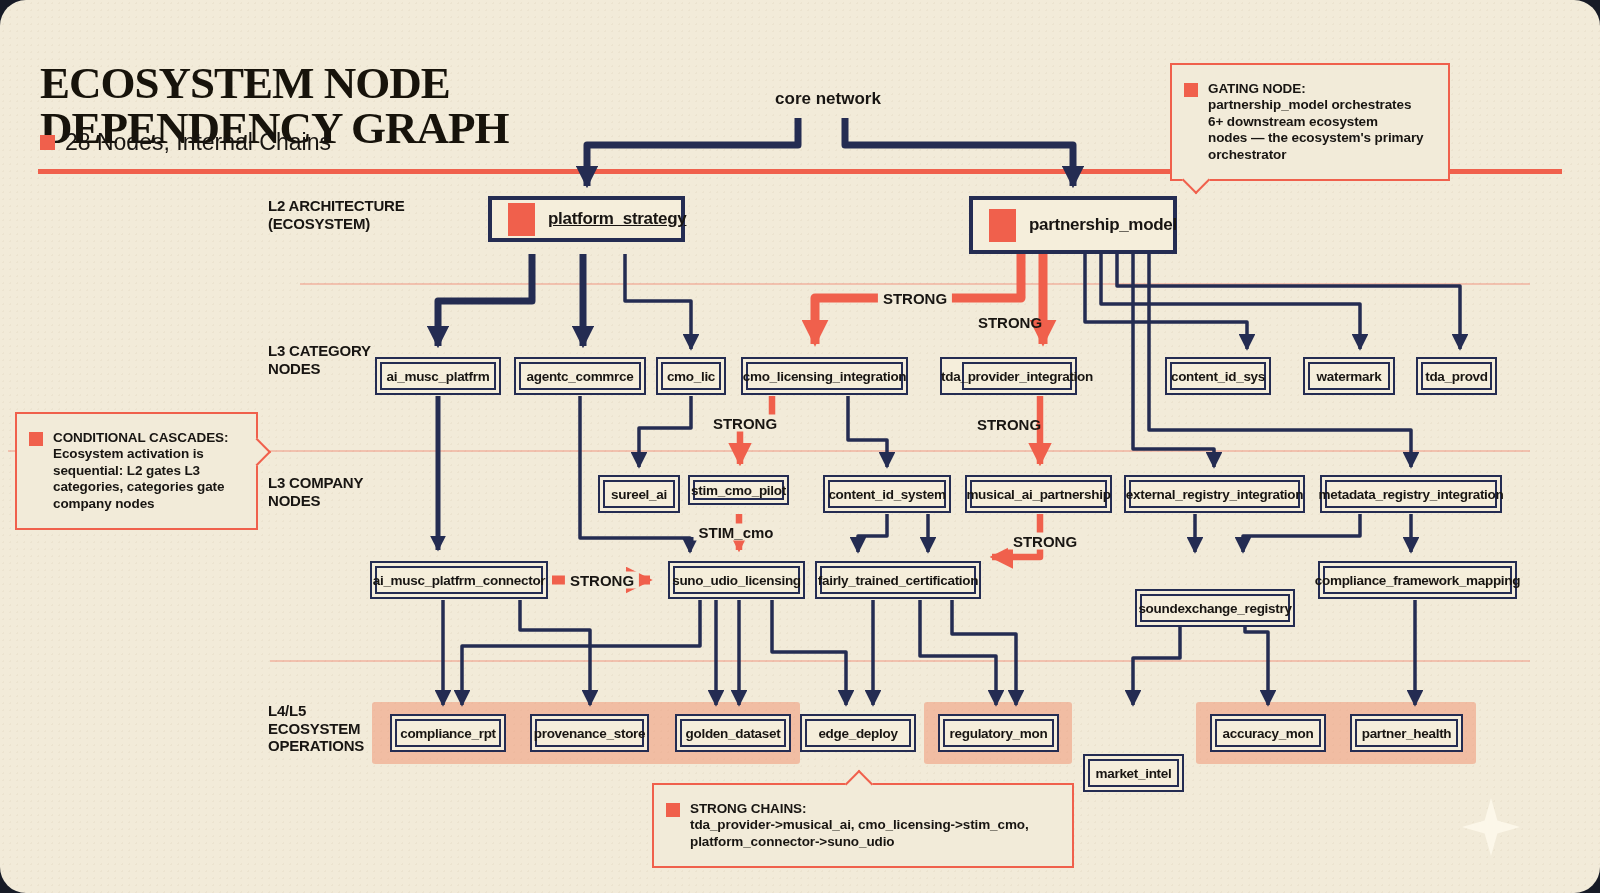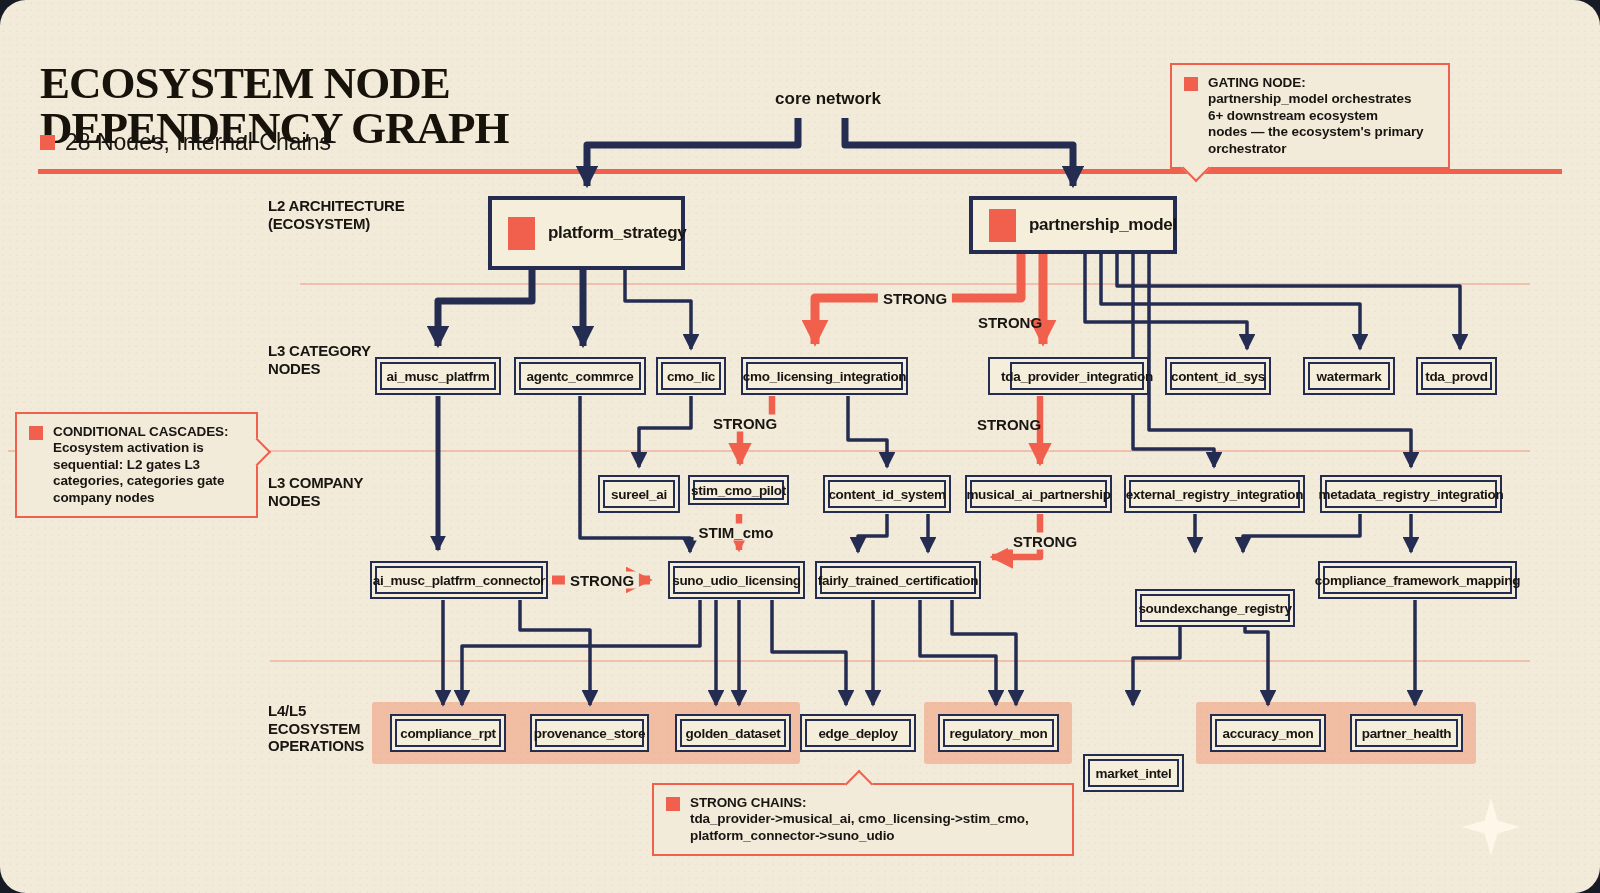--- a/index.html
+++ b/index.html
@@ -45,21 +45,21 @@
   .node-l2{position:absolute;z-index:2;background:#f5eedb;border:4px solid #242c52;
     display:flex;align-items:center;padding-left:16px;gap:13px;}
   .node-l2 .icon{width:27px;height:33px;background:#f0604c;flex:0 0 auto;}
   .node-l2 .lbl{font-weight:700;font-size:17px;letter-spacing:-0.3px;white-space:nowrap;}
 
   .edge-label{position:absolute;z-index:3;font-weight:700;font-size:15px;
     transform:translate(-50%,-50%);white-space:nowrap;}
   .edge-label.bg{background:#f2ebd9;padding:0 5px;}
 
   .callout{position:absolute;z-index:4;background:#f2ebd9;border:2.5px solid #f0604c;
-    padding:10px 12px;display:flex;gap:10px;align-items:flex-start;}
+    padding:16px 12px;display:flex;gap:10px;align-items:flex-start;}
   .callout .sq{width:14px;height:14px;background:#f0604c;flex:0 0 auto;margin-top:2px;}
   .callout .txt{font-weight:700;font-size:13.5px;line-height:1.22;letter-spacing:-0.1px;}
   .callout .body{white-space:pre-line;font-weight:700;}
   .tail{position:absolute;width:20px;height:20px;background:#f2ebd9;
     transform:rotate(45deg);z-index:1;}
   .tail-down{bottom:-11px;border-right:2.5px solid #f0604c;border-bottom:2.5px solid #f0604c;}
   .tail-right{right:-11px;border-top:2.5px solid #f0604c;border-right:2.5px solid #f0604c;}
   .tail-up{top:-11px;border-top:2.5px solid #f0604c;border-left:2.5px solid #f0604c;}
 
   .sparkle{position:absolute;left:1462px;top:798px;width:58px;height:58px;z-index:2;
@@ -153,42 +153,42 @@
   <div class="row-label" style="left:268px;top:197px;">L2 ARCHITECTURE
 (ECOSYSTEM)</div>
   <div class="row-label" style="left:268px;top:342px;">L3 CATEGORY
 NODES</div>
   <div class="row-label" style="left:268px;top:474px;">L3 COMPANY
 NODES</div>
   <div class="row-label" style="left:268px;top:702px;">L4/L5
 ECOSYSTEM
 OPERATIONS</div>
 
-  <div class="node-l2" style="left:488px;top:196px;width:197px;height:74px;">
+  <div class="node-l2" style="left:488px;top:196px;width:197px;height:46px;text-decoration:underline;">
     <span class="icon"></span>
     <span class="lbl">platform_strategy</span>
   </div>
   <div class="node-l2" style="left:969px;top:196px;width:208px;height:58px;">
     <span class="icon"></span>
     <span class="lbl">partnership_model</span>
   </div>
 
   <div class="node" style="left:375px;top:357px;width:126px;height:38px;">
       <div class="inner">ai_musc_platfrm</div>
     </div>
   <div class="node" style="left:514px;top:357px;width:132px;height:38px;">
       <div class="inner">agentc_commrce</div>
     </div>
   <div class="node" style="left:656px;top:357px;width:70px;height:38px;">
       <div class="inner">cmo_lic</div>
     </div>
   <div class="node" style="left:741px;top:357px;width:167px;height:38px;">
       <div class="inner">cmo_licensing_integration</div>
     </div>
-  <div class="node" style="left:988px;top:357px;width:161px;height:38px;padding-left:20px;">
+  <div class="node" style="left:940px;top:357px;width:137px;height:38px;padding-left:20px;">
       <div class="inner">tda_provider_integration</div>
     </div>
   <div class="node" style="left:1165px;top:357px;width:106px;height:38px;">
       <div class="inner">content_id_sys</div>
     </div>
   <div class="node" style="left:1303px;top:357px;width:92px;height:38px;">
       <div class="inner">watermark</div>
     </div>
   <div class="node" style="left:1416px;top:357px;width:81px;height:38px;">
       <div class="inner">tda_provd</div>

